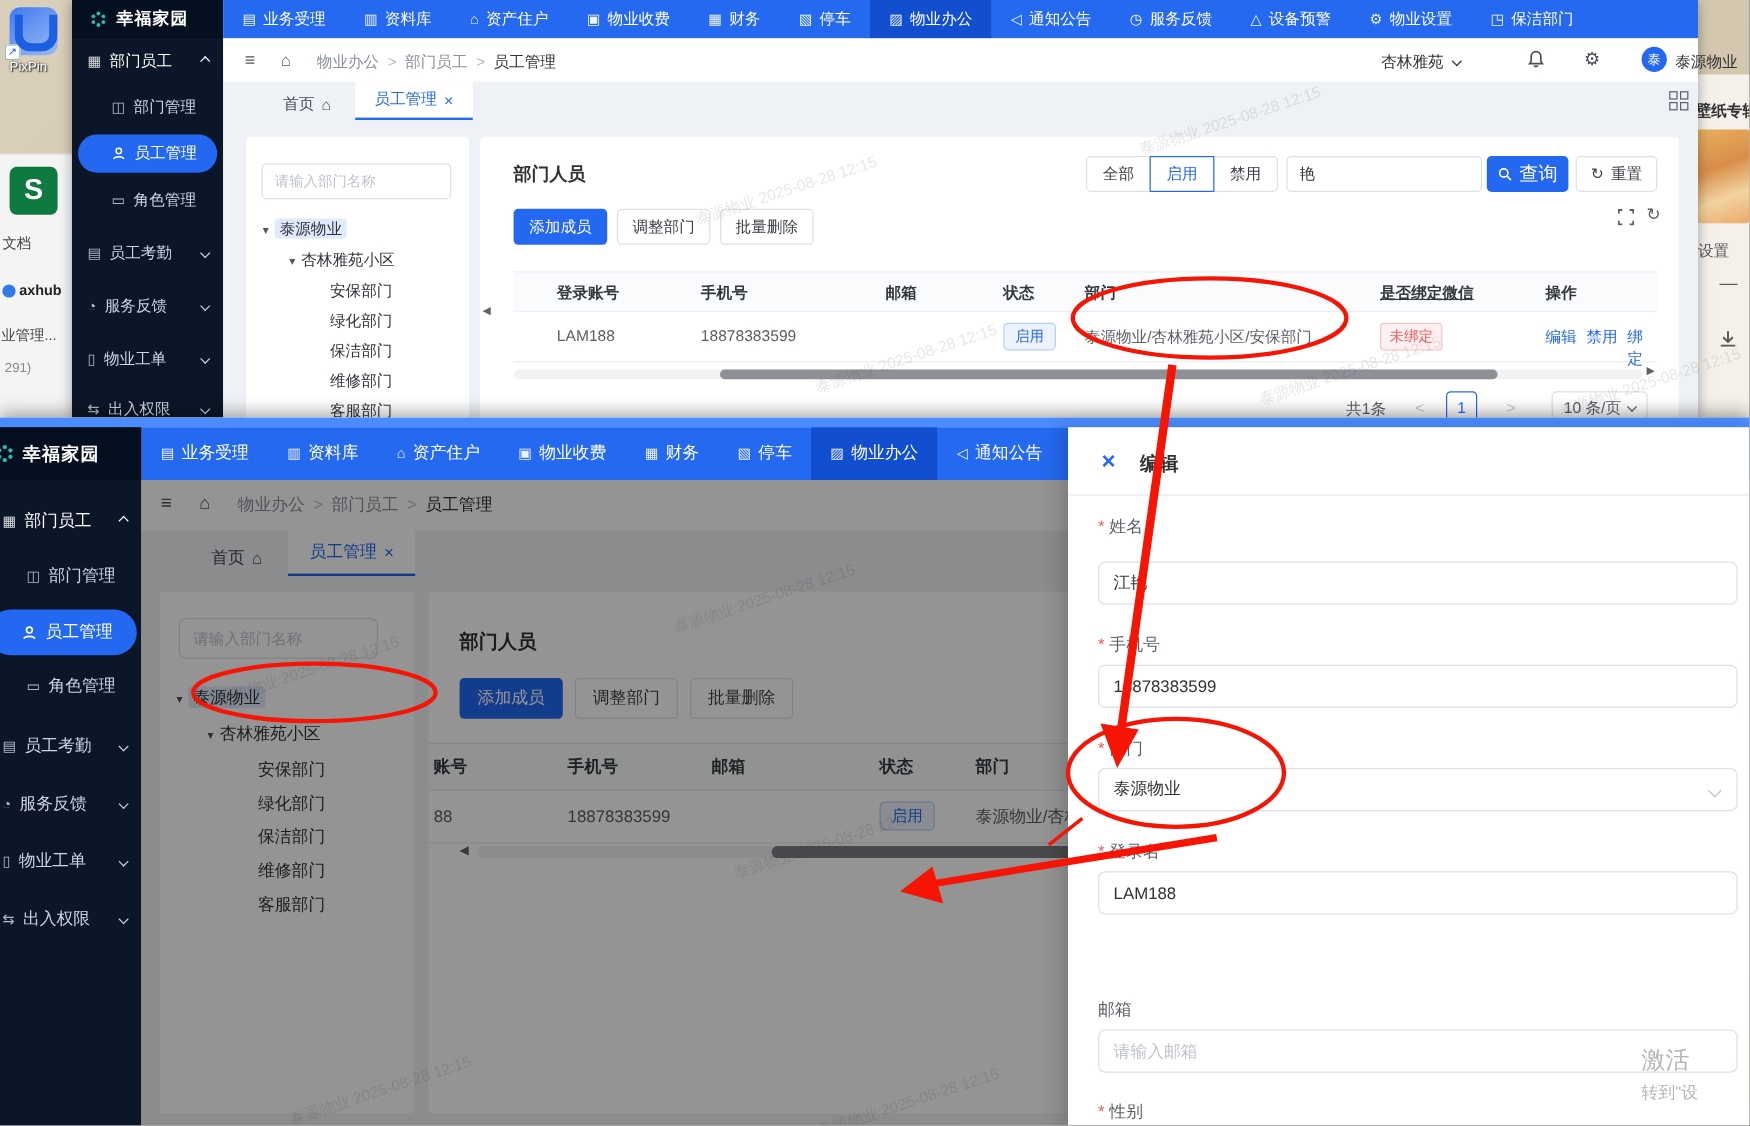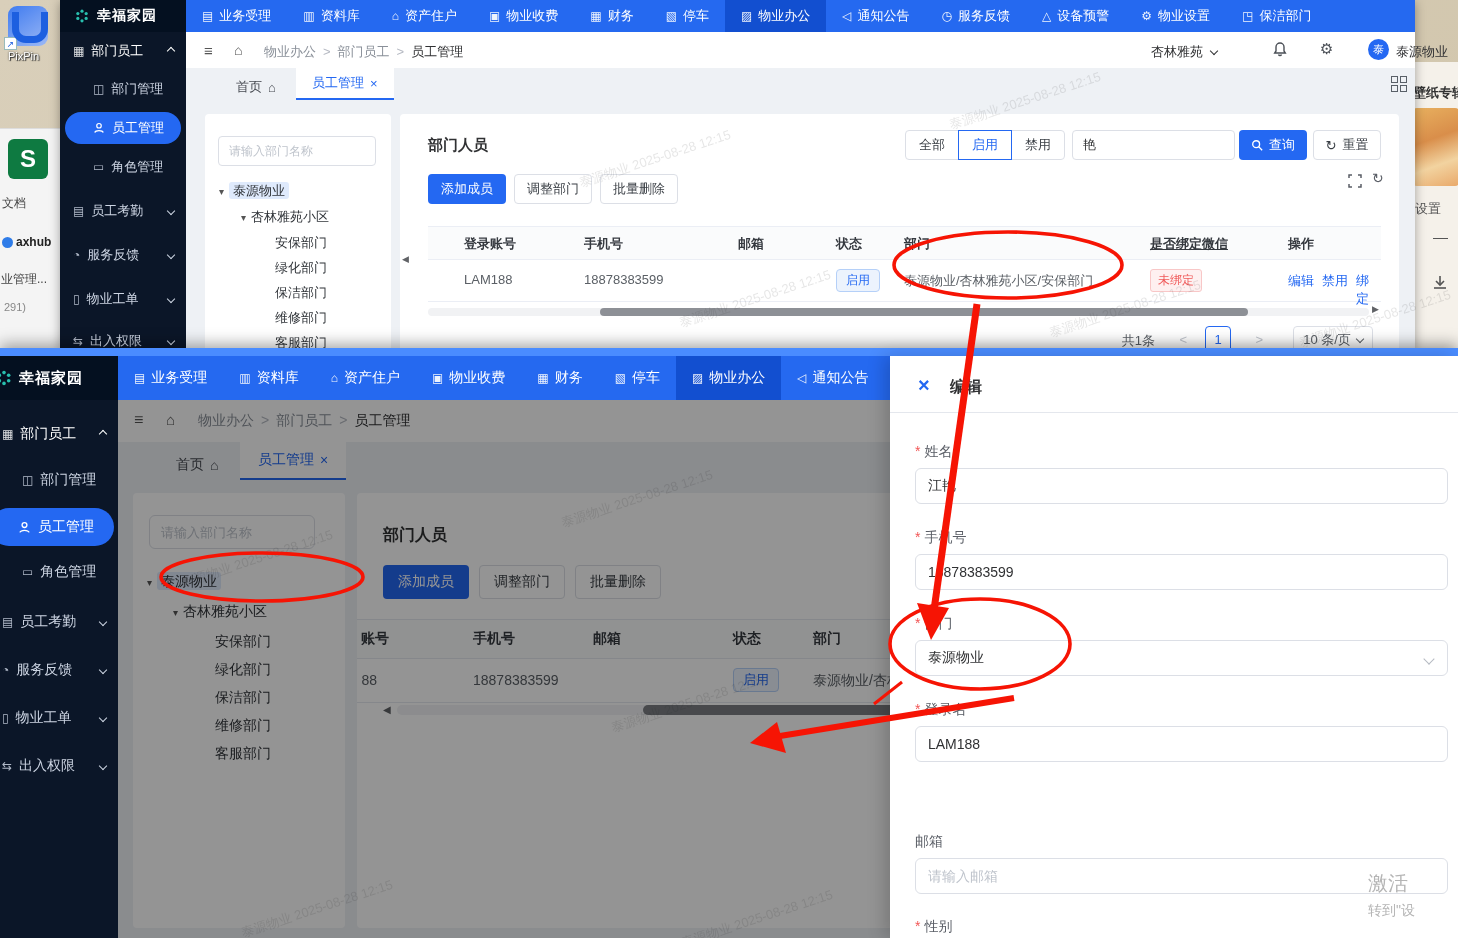--- a/index.html
+++ b/index.html
@@ -274,21 +274,21 @@
         <div class="a nowrap tree-label" style="left:70px;top:220px;font-size:13px;">客服部门</div>
       </div>
 
       <div class="card a" style="left:214px;top:14px;right:16px;bottom:-6px;overflow:hidden;">
         <div class="a" style="left:28px;top:22px;font-size:15px;font-weight:bold;color:#303133;">部门人员</div>
 
         <div class="seg a" style="left:505px;top:16px;width:54px;height:30px;font-size:13px;border-radius:4px 0 0 4px;">全部</div>
         <div class="seg seg-active a" style="left:558px;top:16px;width:54px;height:30px;font-size:13px;">启用</div>
         <div class="seg a" style="left:611px;top:16px;width:54px;height:30px;font-size:13px;border-radius:0 4px 4px 0;">禁用</div>
         <input class="inp a" style="left: 672px; top: 16px; width: 163px; height: 30px; padding: 0px 10px; font-size: 13px;" value="艳">
-        <button class="btn-blue a" style="left:839px;top:16px;width:68px;height:30px;font-size:13px;">
+        <button class="btn-blue a" style="left:839px;top:16px;width:68px;height:30px;font-size:16px;">
           <svg width="12" height="12" viewBox="0 0 14 14">
               <g fill="none" stroke="#fff" stroke-width="1.6">
                 <circle cx="6" cy="6" r="4"></circle>
                 <path d="M9.2 9.2L13 13"></path>
               </g>
             </svg>
           <span>查询</span>
         </button>
         <button class="btn-plain a" style="left:913px;top:16px;width:68px;height:30px;font-size:13px;">
           <span style="font-size:13px;">↻</span>
@@ -504,21 +504,21 @@
       </div>
 
       <div class="overlay a" style="left:0;top:-80px;right:0;bottom:0;"></div>
     </div>
 
     <div class="drawer a" style="left:890px;top:8px;right:0;bottom:0;">
       <span class="a" style="left:28px;top:18px;color:#2468f2;font-size:20px;font-weight:bold;">×</span>
       <span class="a" style="left:60px;top:21px;color:#303133;font-size:16px;font-weight:bold;">编辑</span>
       <div class="a" style="left:0;top:56px;right:0;height:1px;background:#e4e7ed;"></div>
 
-      <div class="a fld-label" style="left:25px;top:87px;"><span class="req">*</span><span>姓名</span></div>
+      <div class="a fld-label" style="left:25px;top:74px;"><span class="req">*</span><span>姓名</span></div>
       <input class="fld-inp a" style="left: 25px; top: 112px;" value="江艳">
 
       <div class="a fld-label" style="left:25px;top:173px;"><span class="req">*</span><span>手机号</span></div>
       <input class="fld-inp a" style="left: 25px; top: 198px;" value="18878383599">
 
       <div class="a fld-label" style="left:25px;top:259px;"><span class="req">*</span><span>部门</span></div>
       <div class="a" style="left:25px;top:284px;width:533px;height:36px;border:1px solid #dcdfe6;border-radius:6px;background:#fff;">
         <span class="a" style="left:12px;top:8px;font-size:14px;color:#303133;">泰源物业</span>
         <span class="sel-chev"></span>
       </div>

